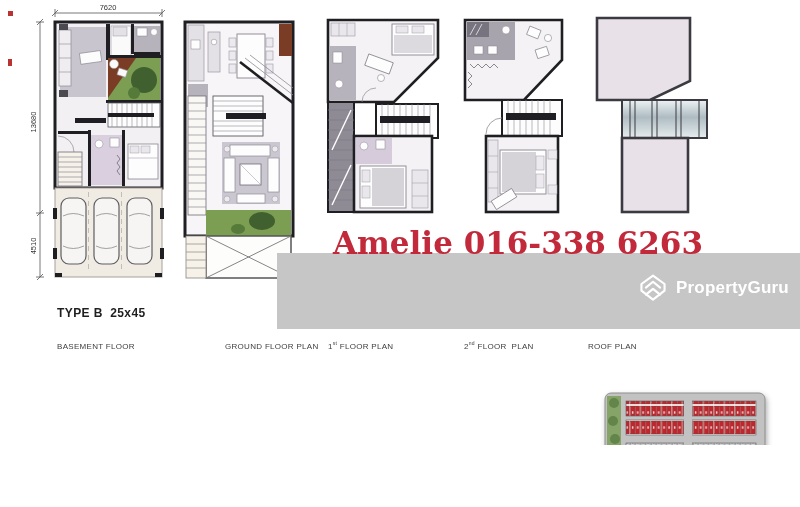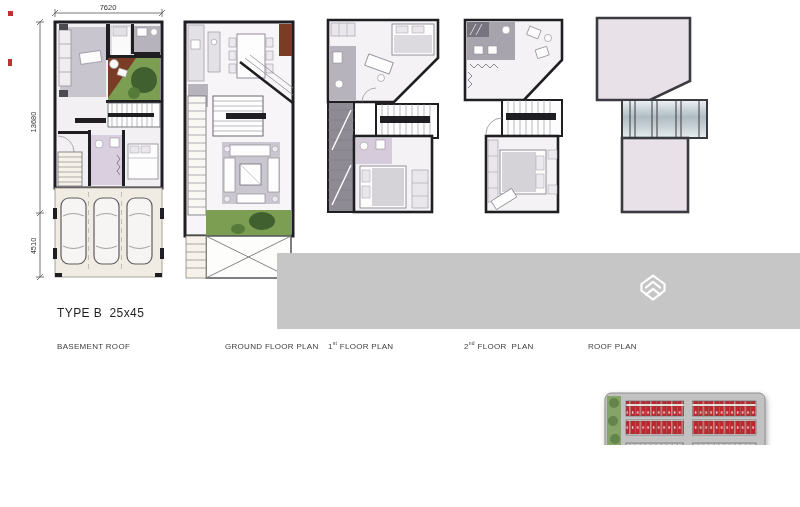--- a/index.html
+++ b/index.html
@@ -20,21 +20,21 @@
   }
   .brand{
     position:absolute;left:637px;top:272px;z-index:4;display:flex;align-items:center;gap:7px;
   }
   .brand-name{
     color:#ffffff;font-size:17px;font-weight:bold;letter-spacing:.2px;
     font-family:"Liberation Sans",sans-serif;
   }
   .type-label{
     position:absolute;left:57px;top:306px;z-index:2;
-    font-size:12px;font-weight:normal;color:#1f1f1f;letter-spacing:.4px;white-space:pre;
+    font-size:12px;font-weight:bold;color:#1f1f1f;letter-spacing:.4px;white-space:pre;
   }
   .plan-label{
     position:absolute;top:340px;z-index:2;font-size:8px;color:#3d3d3d;
     letter-spacing:.3px;white-space:pre;
   }
   .plan-label sup{font-size:5px;}
   #lbl-basement{left:57px;}
   #lbl-ground{left:192px;margin-left:33px;}
   #lbl-first{left:328px;}
   #lbl-second{left:464px;}
@@ -427,32 +427,34 @@
           <circle cx="660" cy="498" r="4"></circle>
         <circle cx="692" cy="497" r="4"></circle>
           <circle cx="724" cy="498" r="4"></circle>
           <circle cx="750" cy="497" r="4"></circle>
       </g>
     </g>
   </svg>
 
   <div class="gray-band"></div>
 
+  <div class="watermark">Amelie 016-338 6263</div>
 
   <div class="brand">
     <span style="display:inline-flex;">
       <svg width="32" height="32" viewBox="0 0 36 36" fill="none" stroke="#ffffff" stroke-width="2.4" stroke-linejoin="round" stroke-linecap="round">
         <polygon points="18,4 31,13.5 31,21 18,31 5,21 5,13.5"></polygon>
         <polyline points="10,17.5 18,11 26,17.5"></polyline>
         <polyline points="10,25.5 18,19 26,25.5"></polyline>
       </svg>
     </span>
+    <span class="brand-name">PropertyGuru</span>
   </div>
 
   <div class="type-label">TYPE B  25x45</div>
 
-  <div class="plan-label" id="lbl-basement"><span></span><sup></sup><span>BASEMENT ROOF</span></div>
+  <div class="plan-label" id="lbl-basement"><span></span><sup></sup><span>BASEMENT FLOOR</span></div>
   <div class="plan-label" id="lbl-ground"><span></span><sup></sup><span>GROUND FLOOR PLAN</span></div>
   <div class="plan-label" id="lbl-first"><span>1</span><sup>st</sup><span> FLOOR PLAN</span></div>
   <div class="plan-label" id="lbl-second"><span>2</span><sup>nd</sup><span> FLOOR  PLAN</span></div>
   <div class="plan-label" id="lbl-roof"><span></span><sup></sup><span>ROOF PLAN</span></div>
 
 </div>
 
 </body></html>

